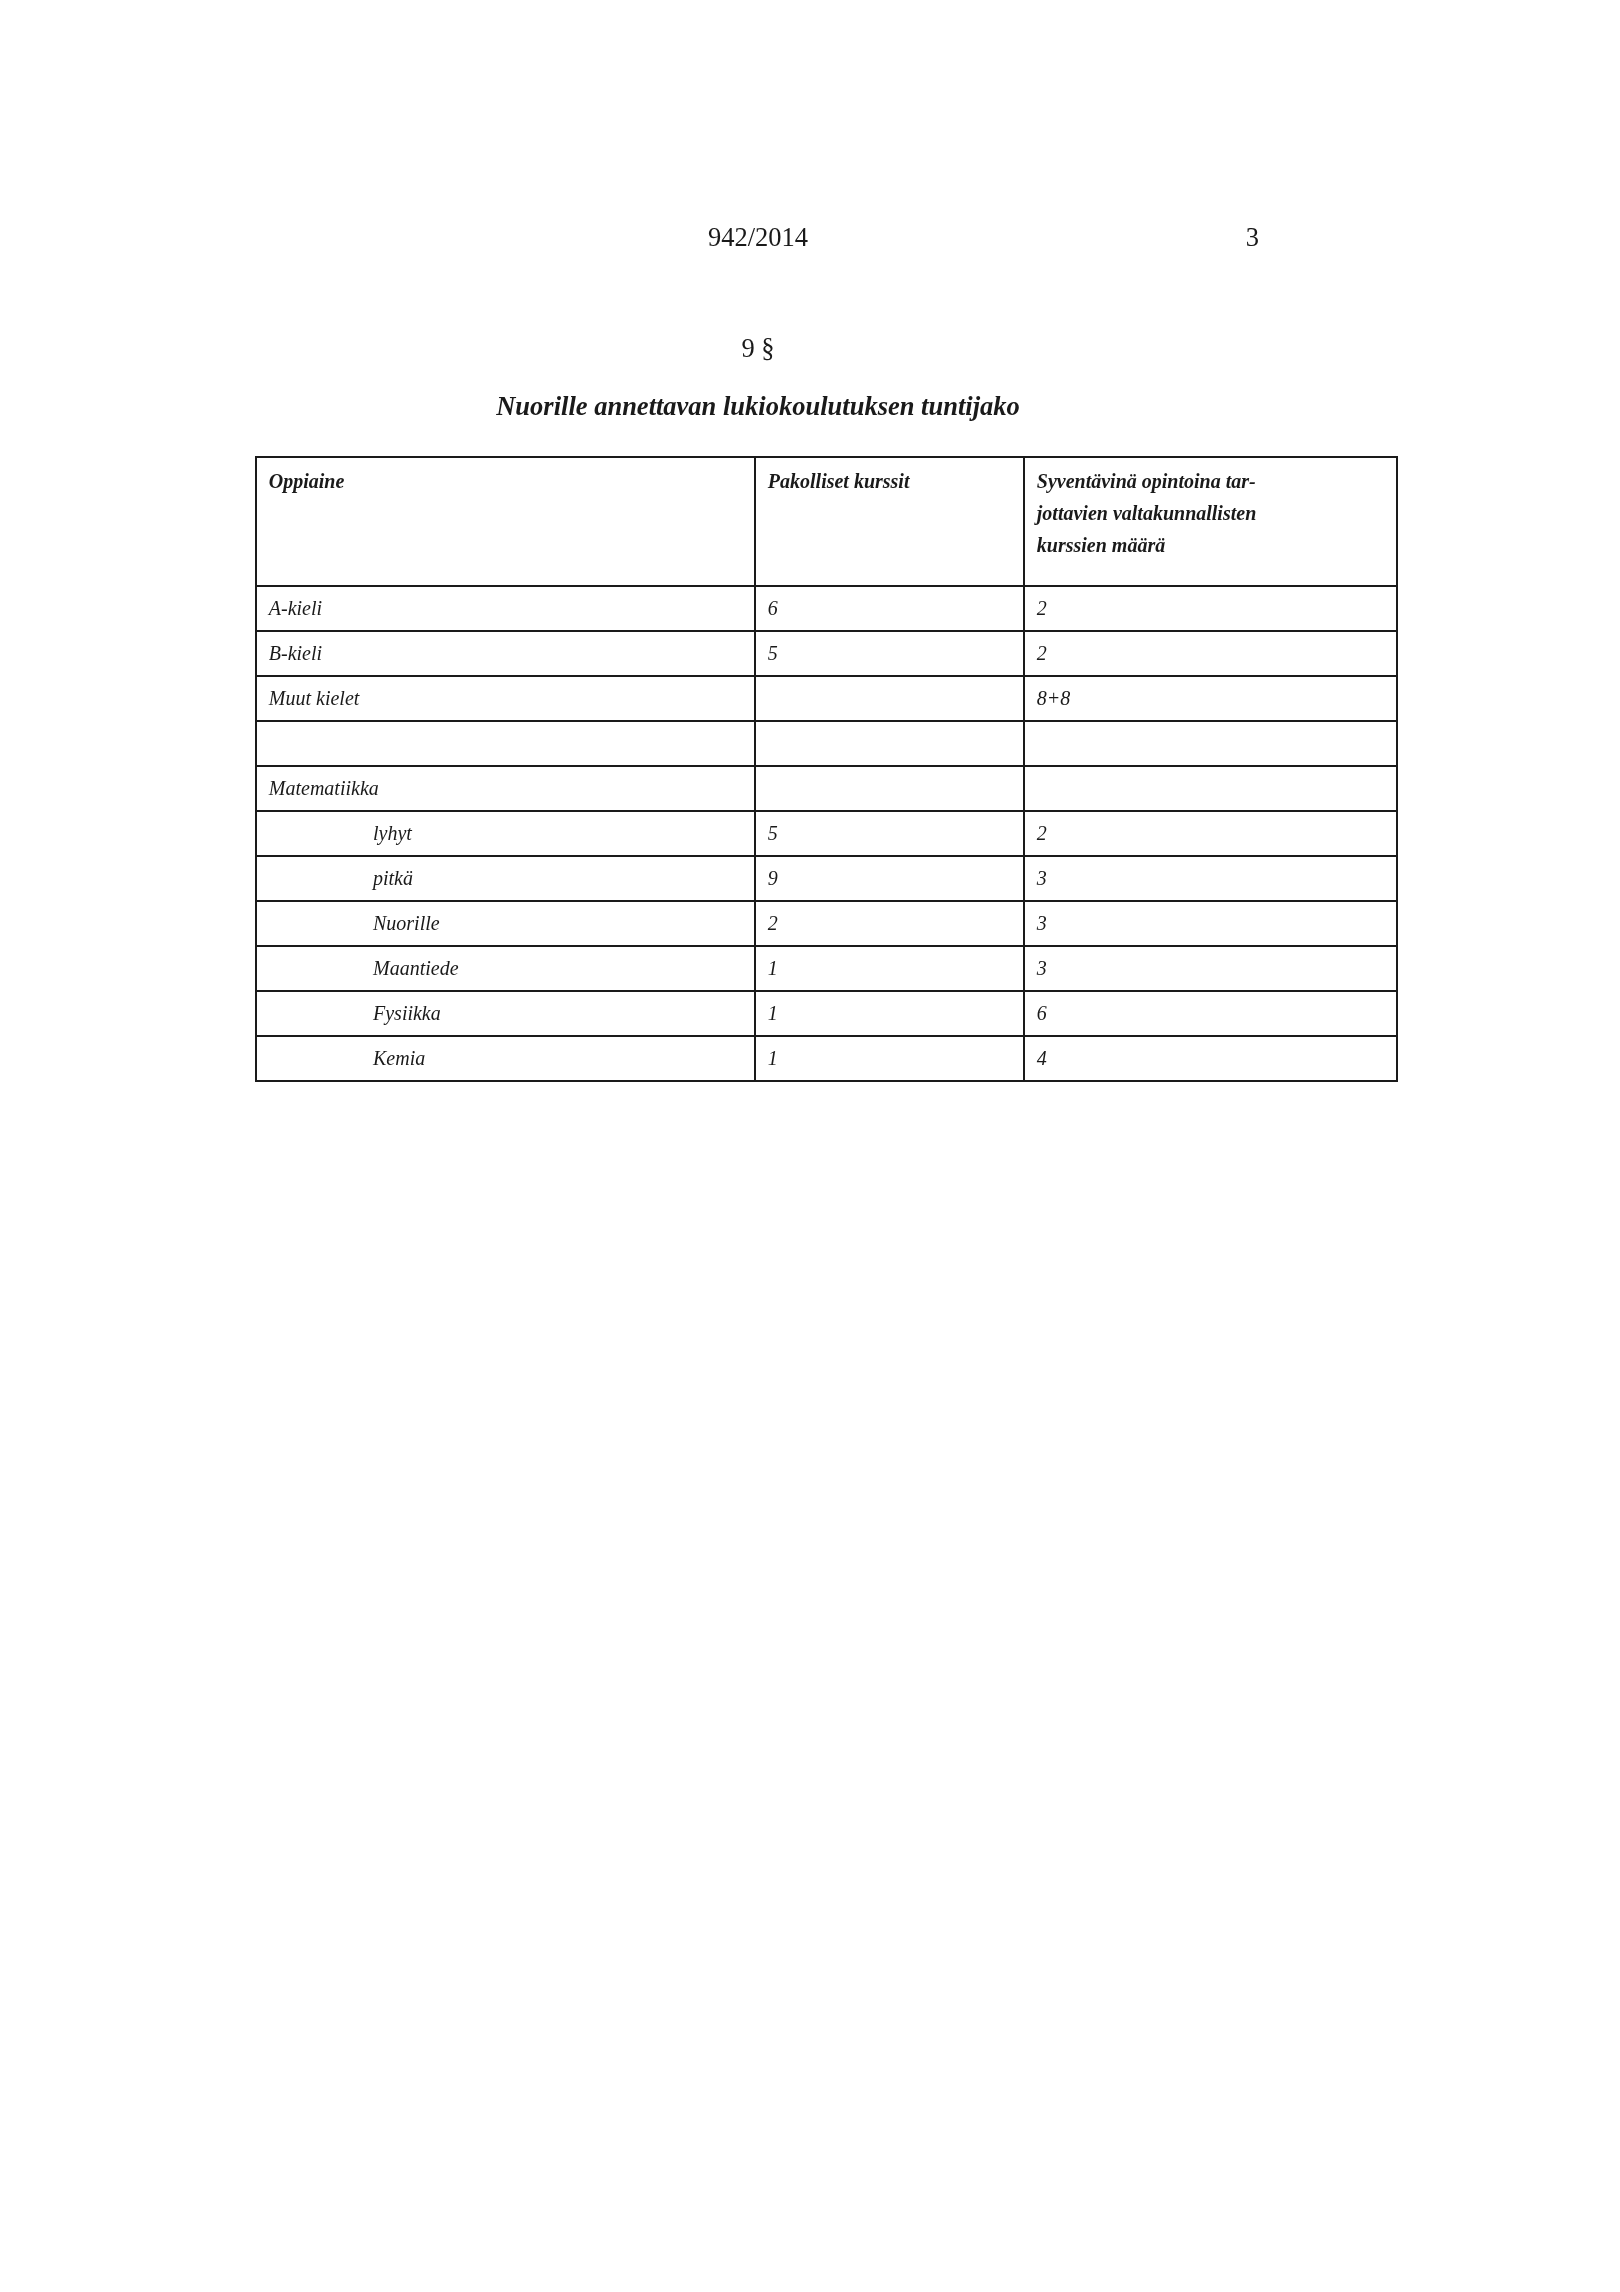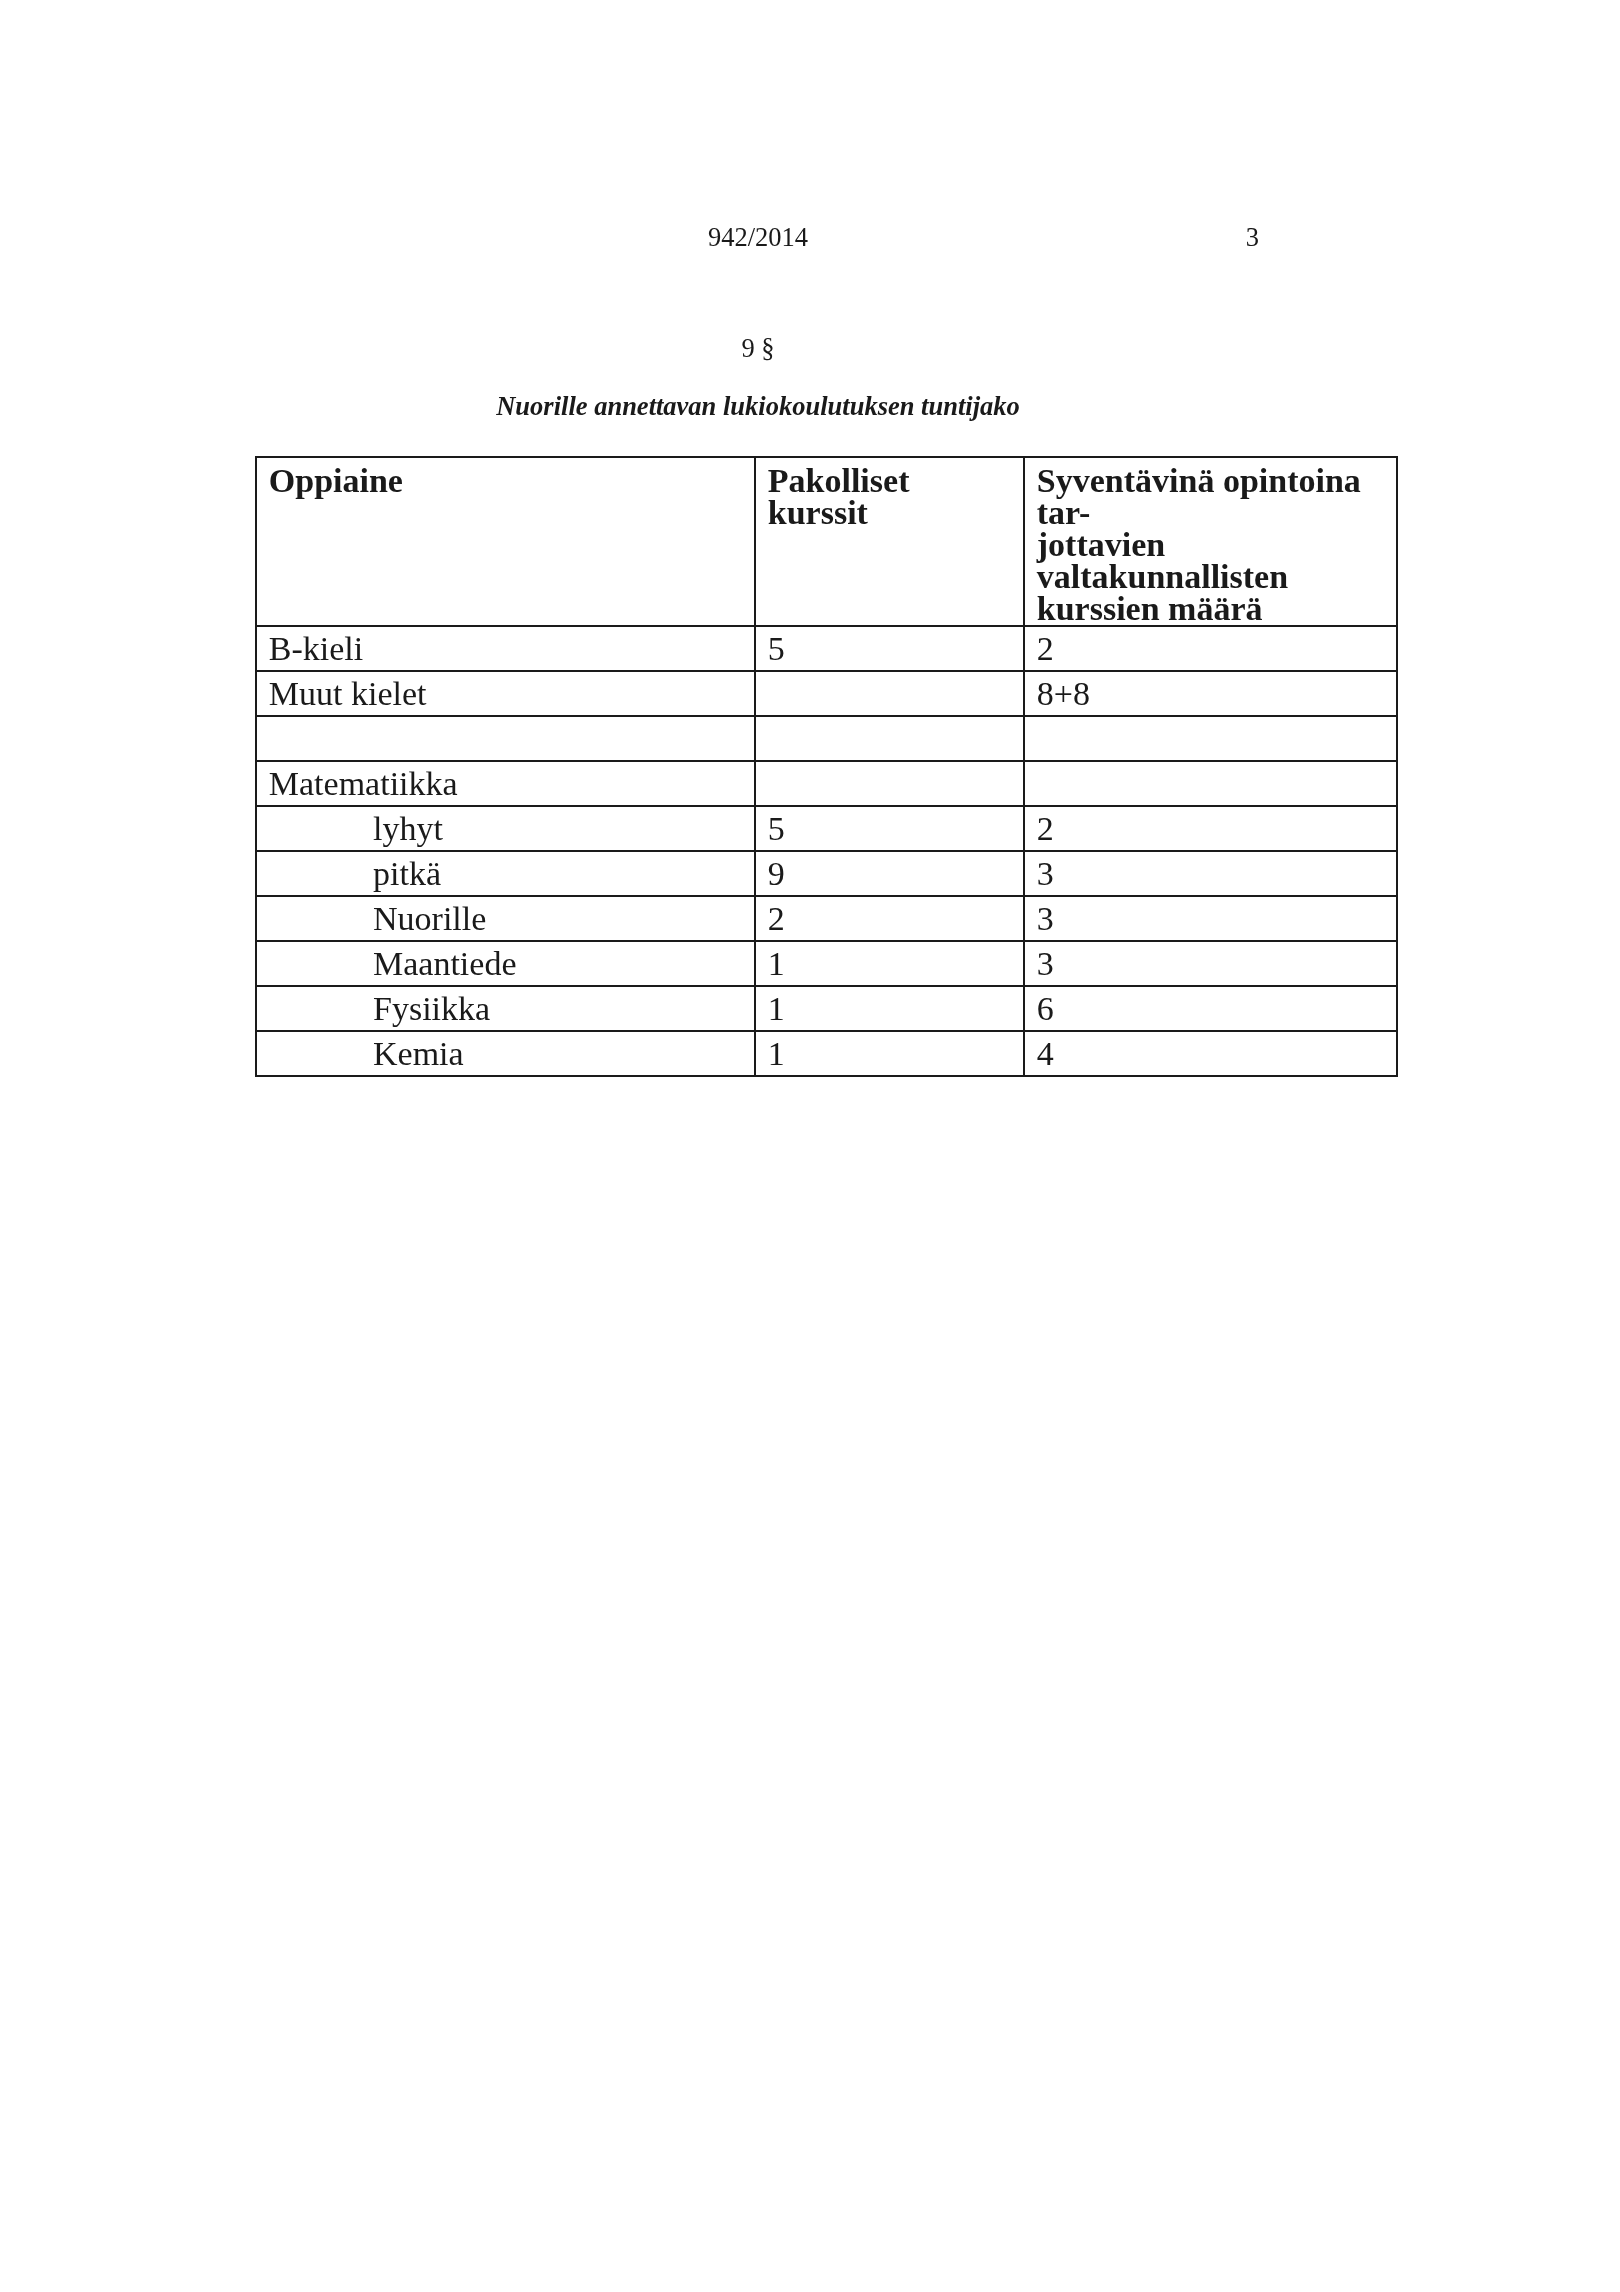--- a/index.html
+++ b/index.html
@@ -74,21 +74,22 @@
     font-size: 26.5px;
     line-height: 29px;
     font-weight: bold;
   }
   
   table.tuntijako {
     margin-top: 35px;
     border-collapse: collapse;
     table-layout: fixed;
     width: 1141px;
-    font-size: 34px;
+    font-size: 20px;
+    font-style: italic;
   }
   table.tuntijako col.c1 { width: 499px; }
   table.tuntijako col.c2 { width: 269px; }
   table.tuntijako col.c3 { width: 373px; }
   table.tuntijako th,
   table.tuntijako td {
     border: 2.9px solid #1a1a1a;
     padding: 0 11.8px;
     text-align: left;
     font-weight: normal;
@@ -184,20 +185,25 @@
         <tr>
           <th>Oppiaine</th>
           <th>Pakolliset kurssit</th>
           <th>Syventävinä opintoina tar-
 jottavien valtakunnallisten
 kurssien määrä</th>
         </tr>
       </thead>
       <tbody>
           <tr>
+            <td class="label-cell">A-kieli</td>
+            <td>6</td>
+            <td>2</td>
+          </tr>
+          <tr>
             <td class="label-cell">B-kieli</td>
             <td>5</td>
             <td>2</td>
           </tr>
           <tr>
             <td class="label-cell">Muut kielet</td>
             <td></td>
             <td>8+8</td>
           </tr>
           <tr>

